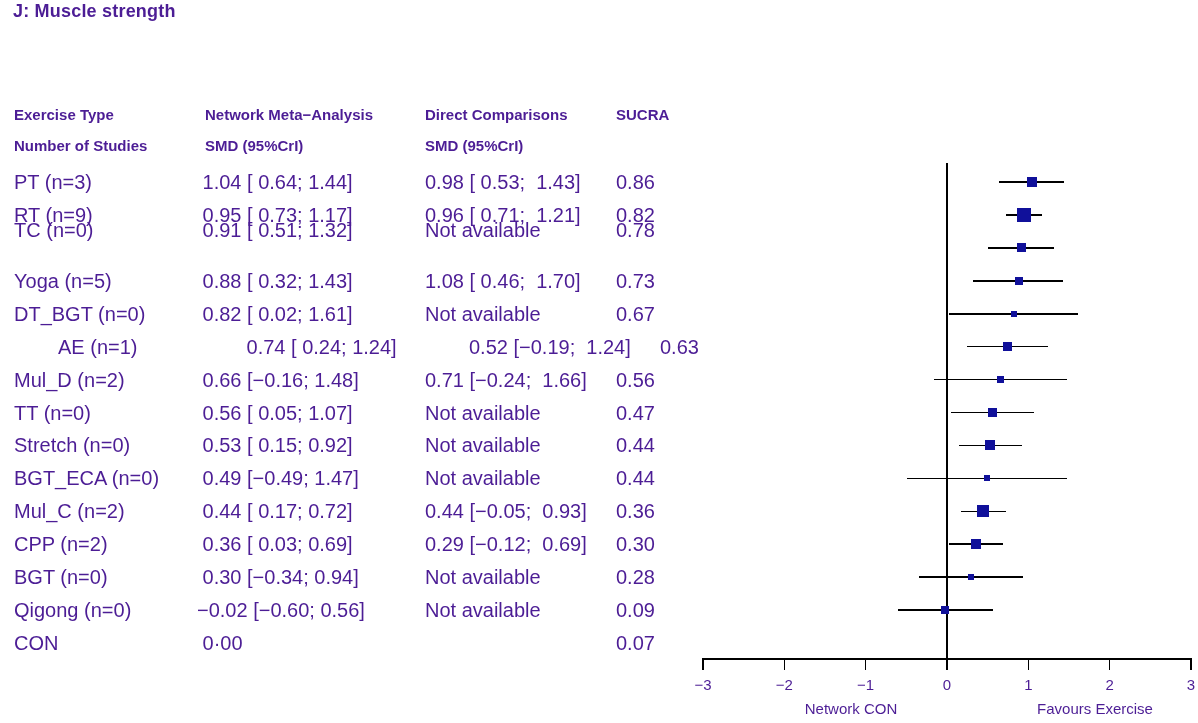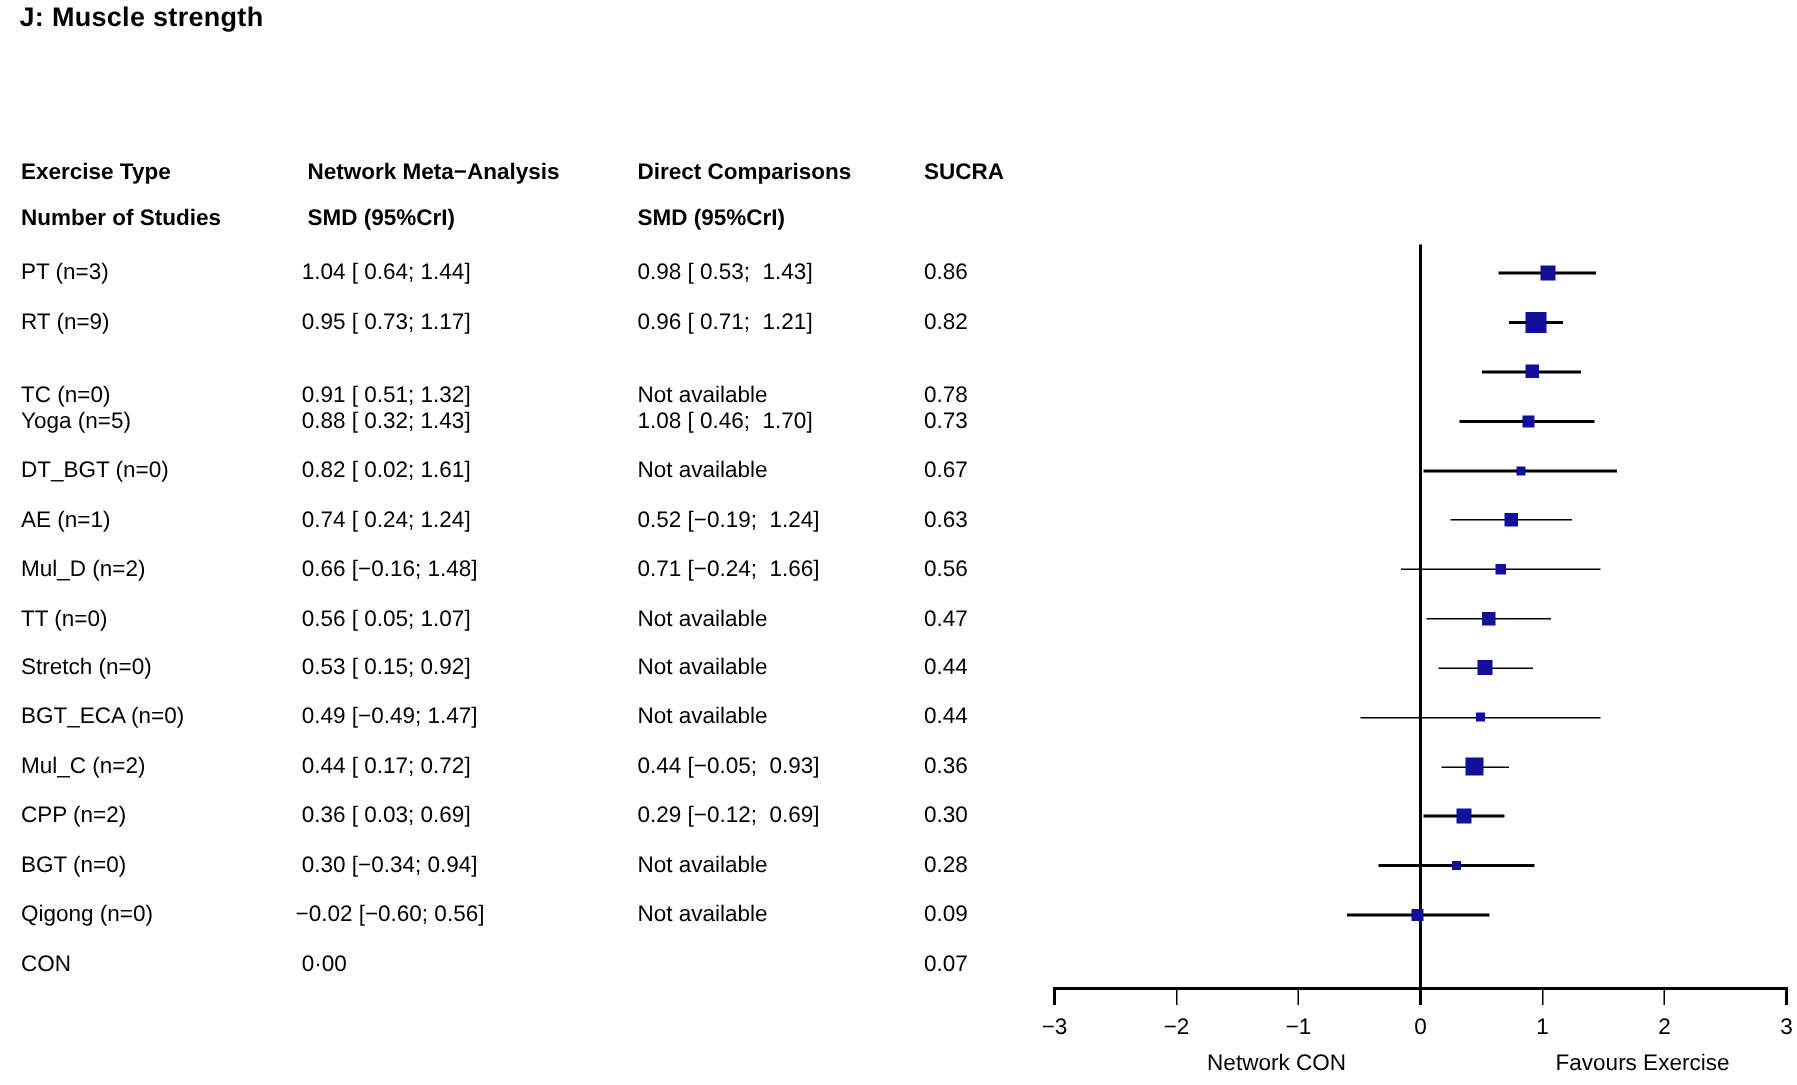--- a/index.html
+++ b/index.html
@@ -2,37 +2,37 @@
 <html><head>
 <meta charset="utf-8">
 <style>
   html, body { margin: 0; padding: 0; background: #ffffff; }
   #screen {
     position: relative;
     width: 1198px;
     height: 723px;
     background: #ffffff;
     font-family: "Liberation Sans", sans-serif;
-    color: #000000;
+    color: #4c1d95;
     overflow: hidden;
   }
   .abs { position: absolute; }
   #figure-title {
     left: 13px; top: 1px;
     font-size: 18px; font-weight: bold;
     letter-spacing: 0.2px;
     white-space: pre;
   }
   .hdr {
     font-size: 15px; font-weight: bold;
     white-space: pre;
     height: 18px; line-height: 18px;
   }
   .cell {
-    font-size: 15px; font-weight: normal;
+    font-size: 20px; font-weight: normal;
     white-space: pre;
     height: 18px; line-height: 18px;
     position: absolute;
   }
   .trow { position: absolute; left: 0; top: 0; width: 703px; height: 18px; }
   .col1 { left: 14px; }
   .col2 { left: 197px; }
   .col3 { left: 425px; }
   .col4 { left: 616px; }
   
@@ -102,42 +102,42 @@
     <div class="cell col4">0.86</div>
   </div>
 
   <div class="trow" style="top: 205.93px;">
     <div class="cell col1">RT (n=9)</div>
     <div class="cell col2"> 0.95 [ 0.73; 1.17]</div>
     <div class="cell col3">0.96 [ 0.71;  1.21]</div>
     <div class="cell col4">0.82</div>
   </div>
 
-  <div class="trow" style="top: 255px;">
+  <div class="trow" style="top: 221px;">
     <div class="cell col1">TC (n=0)</div>
     <div class="cell col2"> 0.91 [ 0.51; 1.32]</div>
     <div class="cell col3">Not available</div>
     <div class="cell col4">0.78</div>
   </div>
 
   <div class="trow" style="top: 271.79px;">
     <div class="cell col1">Yoga (n=5)</div>
     <div class="cell col2"> 0.88 [ 0.32; 1.43]</div>
     <div class="cell col3">1.08 [ 0.46;  1.70]</div>
     <div class="cell col4">0.73</div>
   </div>
 
   <div class="trow" style="top: 304.72px;">
     <div class="cell col1">DT_BGT (n=0)</div>
     <div class="cell col2"> 0.82 [ 0.02; 1.61]</div>
     <div class="cell col3">Not available</div>
     <div class="cell col4">0.67</div>
   </div>
 
-  <div class="trow" style="top: 337.65px;">
+  <div class="trow" style="top: 337.65px; margin-left: 44px;">
     <div class="cell col1">AE (n=1)</div>
     <div class="cell col2"> 0.74 [ 0.24; 1.24]</div>
     <div class="cell col3">0.52 [−0.19;  1.24]</div>
     <div class="cell col4">0.63</div>
   </div>
 
   <div class="trow" style="top: 370.58px;">
     <div class="cell col1">Mul_D (n=2)</div>
     <div class="cell col2"> 0.66 [−0.16; 1.48]</div>
     <div class="cell col3">0.71 [−0.24;  1.66]</div>

